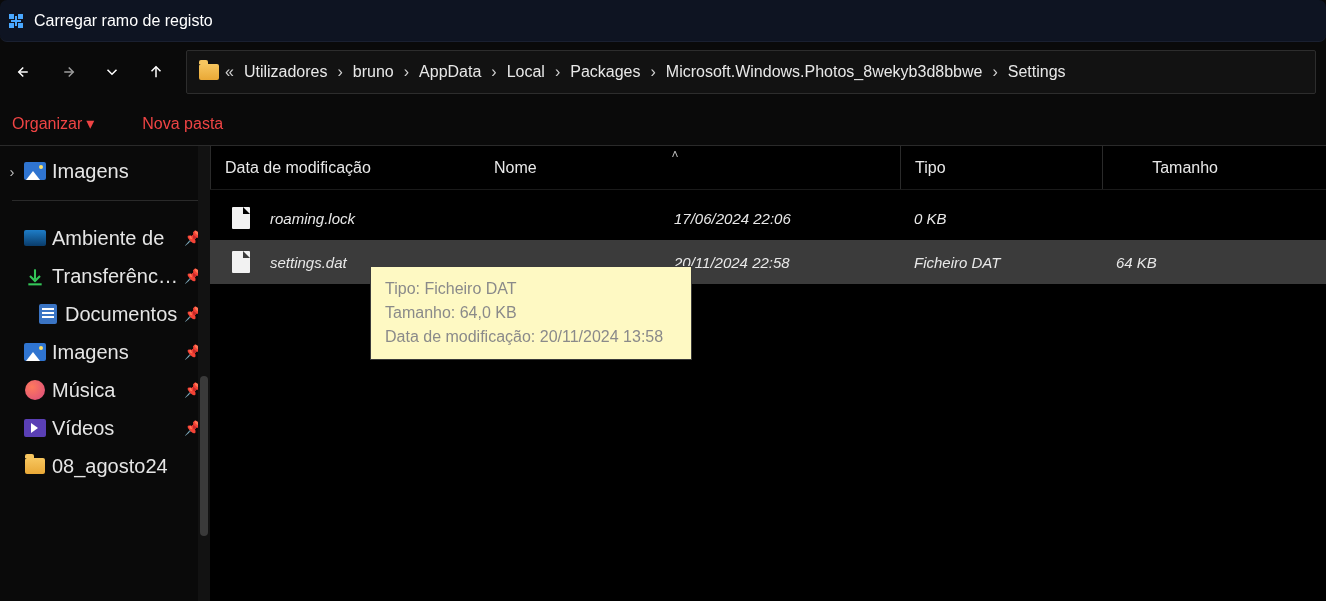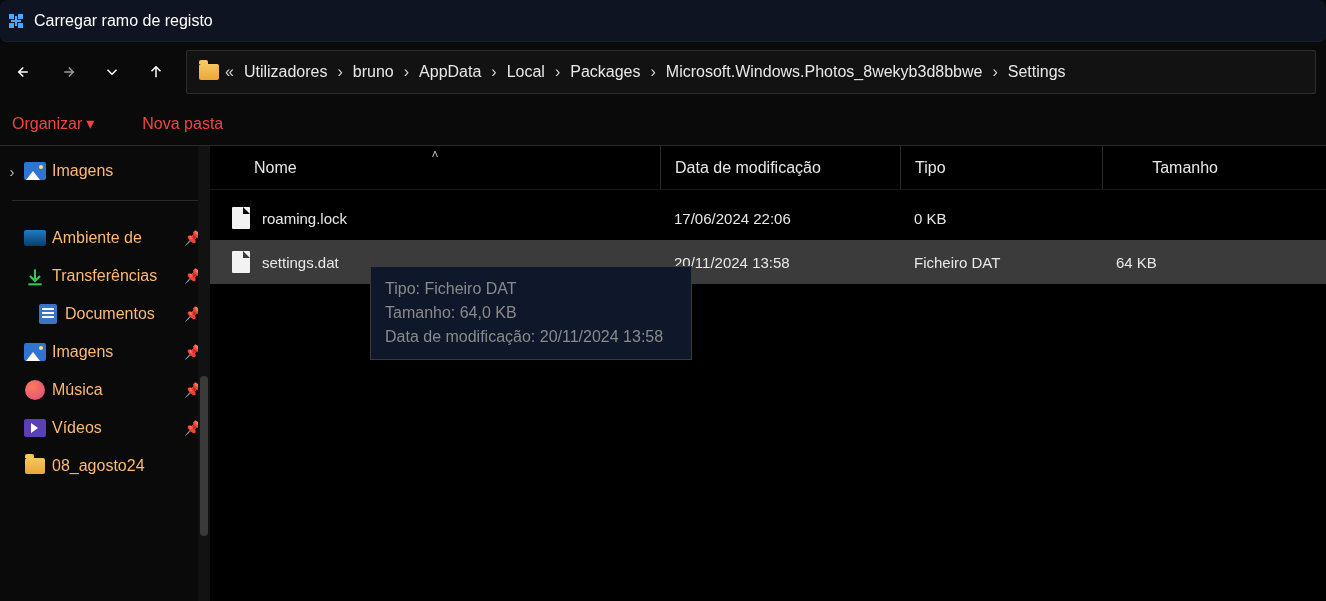--- a/index.html
+++ b/index.html
@@ -135,21 +135,21 @@
 }
 .pict-icon:after{
   content:'';position:absolute;bottom:0;left:2px;
   width:0;height:0;border-left:7px solid transparent;
   border-right:7px solid transparent;border-bottom:9px solid #fff;
 }
 .pict-icon:before{
   content:'';position:absolute;top:3px;right:3px;width:4px;height:4px;
   background:#ffe36b;border-radius:50%;
 }
-.side-label { color:#fdba74; font-size:16px; flex:1; overflow:hidden; text-overflow:ellipsis; white-space:nowrap;}
+.side-label { color:#e5e5e5; font-size:20px; flex:1; overflow:hidden; text-overflow:ellipsis; white-space:nowrap;}
 .pin { color:#777; font-size:14px; width:18px; text-align:center; flex-shrink:0;}
 .side-sep { height:1px; background:#2a2a2a; margin:10px 12px 18px 12px; }
 .desktop-icon { width:22px;height:16px;background:linear-gradient(#1e7dc8,#0a3c6a);border-radius:2px;position:relative;}
 .dl-icon { color:#34c759; }
 .doc-icon { width:18px;height:20px;background:#3a74c4;border-radius:2px;position:relative;}
 .doc-icon:before{content:'';position:absolute;top:4px;left:3px;right:3px;height:2px;background:#fff;box-shadow:0 4px 0 #fff,0 8px 0 #fff;}
 .music-icon { width:20px;height:20px;border-radius:50%;background:radial-gradient(circle at 35% 35%, #ff7a5c, #d94a7f);}
 .video-icon { width:22px;height:18px;background:#5a3fb5;border-radius:2px;position:relative;}
 .video-icon:before{content:'';position:absolute;top:4px;left:7px;border-left:7px solid #fff;border-top:5px solid transparent;border-bottom:5px solid transparent;}
 .scrollbar-track{
@@ -181,38 +181,38 @@
 .col-size{ width:130px; justify-content:flex-end; }
 .sort-caret{
   position:absolute; top:2px; left:50%; transform:translateX(-50%);
   color:#bdbdbd; font-size:12px;
 }
 .files { padding-top:6px; }
 .file-row{
   display:flex; align-items:center; height:44px;
 }
 .file-row.selected{ background:#3b3b3b; }
-.file-cell{ padding:0 14px; display:flex; align-items:center; gap:12px; }
+.file-cell{ padding:0 14px; display:flex; align-items:center; gap:20px;font-style:italic; }
 .fc-name{ width:450px; padding-left:22px;}
 .fc-date{ width:240px; }
 .fc-type{ width:202px; }
 .fc-size{ width:130px; justify-content:flex-start; }
 .generic-file{
   width:18px;height:22px;background:#f2f2f2;border-radius:1px;position:relative;
 }
 .generic-file:before{
   content:'';position:absolute;top:0;right:0;width:7px;height:7px;
   background:#000;clip-path:polygon(0 0,100% 100%,0 100%);
 }
 .selected .generic-file:before{ background:#3b3b3b; }
 .tooltip{
   position:absolute;
   left:160px; top:120px;
   border:1px solid #3a3a3a;
-  background:#0f172a;
+  background:#fef9c3;
   padding:10px 14px;
   color:#8a8a8a;
   font-size:16px;
   line-height:1.5;
   width:322px;
 }
 </style>
 </head>
 <body>
 
@@ -336,26 +336,26 @@
           <span class="pin"></span>
         </div>
       </div>
     <div class="scrollbar-track">
       <div class="scrollbar-thumb"></div>
     </div>
   </div>
 
   <div class="content">
     <div class="columns">
+      <div class="col col-date">
+        <span>Data de modificação</span>
+      </div>
       <div class="col first col-name">
         <span>Nome</span>
         <span class="sort-caret">˄</span>
-      </div>
-      <div class="col col-date">
-        <span>Data de modificação</span>
       </div>
       <div class="col col-type">
         <span>Tipo</span>
       </div>
       <div class="col col-size">
         <span>Tamanho</span>
       </div>
     </div>
     <div class="files" id="files-host">
         <div class="file-row">
@@ -369,21 +369,21 @@
           <div class="file-cell fc-size">
             <span>0 KB</span>
           </div>
         </div>
         <div class="file-row selected">
           <div class="file-cell fc-name">
             <span class="generic-file"></span>
             <span>settings.dat</span>
           </div>
           <div class="file-cell fc-date">
-            <span>20/11/2024 13:58</span>
+            <span>20/11/2024 22:58</span>
           </div>
           <div class="file-cell fc-type">
             <span>Ficheiro DAT</span>
           </div>
           <div class="file-cell fc-size">
             <span>64 KB</span>
           </div>
         </div>
       </div>
     <div class="tooltip">

